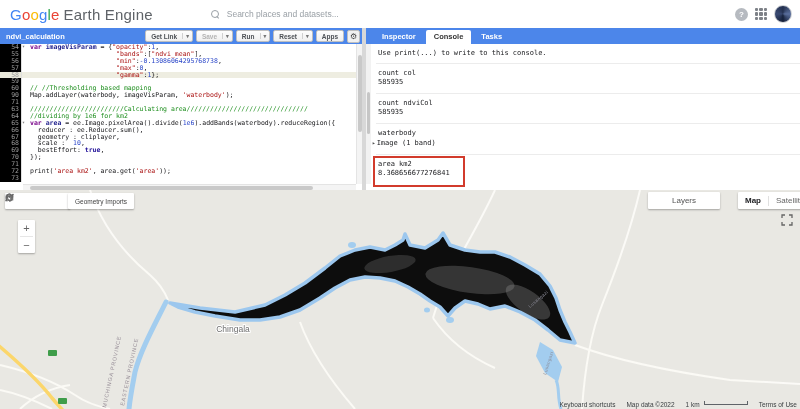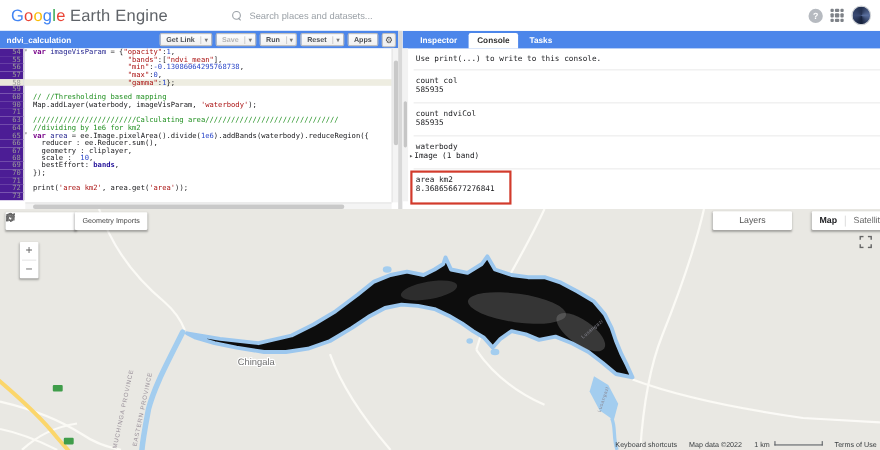--- a/index.html
+++ b/index.html
@@ -39,28 +39,28 @@
     border:1px solid #bfbfbf; border-radius:2px; font-size:6.5px; font-weight:bold; color:#4d5156; }
   .btn .lbl { padding:0 5px; }
   .btn .car { padding:0 3px; border-left:1px solid #d0d0d0; font-size:5.5px; color:#777; }
   .btn.disabled { color:#b4b4b4; }
   .gearbox { width:13px; height:13px; background:#f1f1f1; border:1px solid #bfbfbf; border-radius:2px;
     display:flex; align-items:center; justify-content:center; font-size:8px; color:#444; }
 
   .codearea { position:relative; width:362px; height:146px; background:#fff; overflow:hidden;
     font-family:"DejaVu Sans Mono", monospace; font-size:6.5px; line-height:6.9px; }
   .crow { display:flex; height:6.9px; white-space:pre; }
-  .gut { flex:0 0 22px; background:#4c1d95; border-right:1px solid #e0e0e0; color:#9a9a9a;
+  .gut { flex:0 0 22px; background:#000000; border-right:1px solid #e0e0e0; color:#9a9a9a;
     text-align:right; padding-right:2px; position:relative; }
   .gut .fold { position:absolute; right:-4px; top:-1px; color:#888; font-size:5px; }
   .ltxt { padding-left:8px; }
   .crow.active { background:#eeede1; }
   .crow.active .gut { background:#e9e8da; }
   .tk-k { color:#770088; font-weight:bold;margin-top:28px; }
-  .tk-d { color:#24248f; font-weight:normal; }
+  .tk-d { color:#24248f; font-weight:bold; }
   .tk-s { color:#aa1111; }
   .tk-n { color:#2a46c8; }
   .tk-c { color:#1f8f1f; }
   .tk-a { color:#221199; font-weight:bold; }
   .tk-v { color:#17171a; }
   .vsb { position:absolute; right:0; top:0; bottom:6px; width:6px; background:#f4f4f4; border-left:1px solid #e4e4e4; }
   .vsb .thumb { position:absolute; top:8%; width:4px; left:1px; height:55%; background:#c9c9c9; border-radius:2px; }
   .hsb { position:absolute; left:23px; right:6px; bottom:0; height:6px; background:#f4f4f4; border-top:1px solid #e4e4e4; }
   .hsb .thumb { position:absolute; left:2%; height:4px; top:1px; width:85%; background:#c9c9c9; border-radius:2px; }
 
@@ -175,21 +175,21 @@
           <div class="crow"><span class="gut">59</span><span class="ltxt"></span></div>
           <div class="crow"><span class="gut">60</span><span class="ltxt"><span class="tk-c">// //Thresholding based mapping</span></span></div>
           <div class="crow"><span class="gut">90</span><span class="ltxt"><span class="tk-v">Map.addLayer(waterbody, imageVisParam, </span><span class="tk-s">'waterbody'</span><span class="tk-v">);</span></span></div>
           <div class="crow"><span class="gut">71</span><span class="ltxt"></span></div>
           <div class="crow"><span class="gut">63</span><span class="ltxt"><span class="tk-c">////////////////////////Calculating area///////////////////////////////</span></span></div>
           <div class="crow"><span class="gut">64</span><span class="ltxt"><span class="tk-c">//dividing by 1e6 for km2</span></span></div>
           <div class="crow"><span class="gut">65<i class="fold">▾</i></span><span class="ltxt"><span class="tk-k">var</span><span class="tk-v"> </span><span class="tk-d">area</span><span class="tk-v"> = ee.Image.pixelArea().divide(</span><span class="tk-n">1e6</span><span class="tk-v">).addBands(waterbody).reduceRegion({</span></span></div>
           <div class="crow"><span class="gut">66</span><span class="ltxt"><span class="tk-v">  reducer : ee.Reducer.sum(),</span></span></div>
           <div class="crow"><span class="gut">67</span><span class="ltxt"><span class="tk-v">  geometry : cliplayer,</span></span></div>
           <div class="crow"><span class="gut">68</span><span class="ltxt"><span class="tk-v">  scale :  </span><span class="tk-n">10</span><span class="tk-v">,</span></span></div>
-          <div class="crow"><span class="gut">69</span><span class="ltxt"><span class="tk-v">  bestEffort: </span><span class="tk-a">bands</span><span class="tk-v">,</span></span></div>
+          <div class="crow"><span class="gut">69</span><span class="ltxt"><span class="tk-v">  bestEffort: </span><span class="tk-a">true</span><span class="tk-v">,</span></span></div>
           <div class="crow"><span class="gut">70</span><span class="ltxt"><span class="tk-v">});</span></span></div>
           <div class="crow"><span class="gut">71</span><span class="ltxt"></span></div>
           <div class="crow"><span class="gut">72</span><span class="ltxt"><span class="tk-v">print(</span><span class="tk-s">'area km2'</span><span class="tk-v">, area.get(</span><span class="tk-s">'area'</span><span class="tk-v">));</span></span></div>
           <div class="crow"><span class="gut">73</span><span class="ltxt"></span></div>
         </div>
       <div class="vsb">
           <div class="thumb"></div>
         </div>
       <div class="hsb">
           <div class="thumb"></div>

